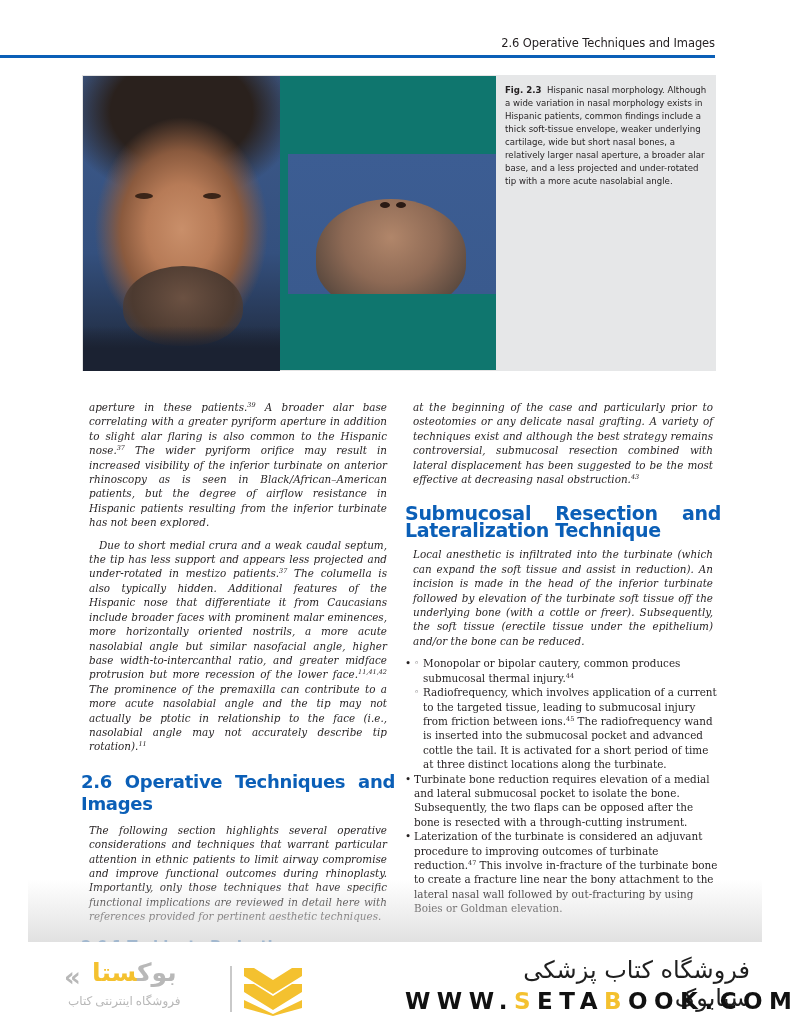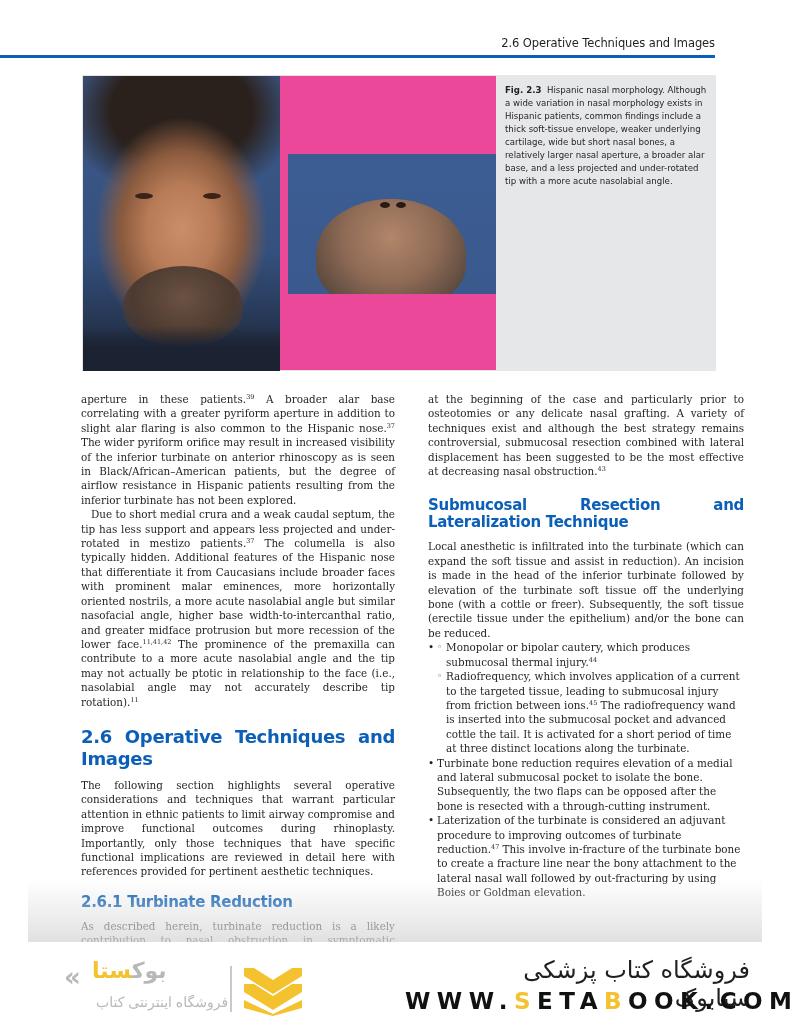--- a/index.html
+++ b/index.html
@@ -7,21 +7,21 @@
   body { position: relative; font-family: "DejaVu Serif", "Liberation Serif", serif; color: #231f20; }
 
   .running-head {
     position: absolute; left: 0; top: 36px; width: 715px; text-align: right;
     font-family: "DejaVu Sans", sans-serif; font-size: 11.5px; color: #231f20; letter-spacing: -0.1px;
   }
   .head-rule { position: absolute; left: 0; top: 55px; width: 715px; height: 3px; background: #0b5fb7; }
 
   .figure {
     position: absolute; left: 82px; top: 75px; width: 633px; height: 296px;
-    border: 1px solid #e4e4e4; background: #ec4899;
+    border: 1px solid #e4e4e4; background: #0f766e;
   }
   .photo-front {
     position: absolute; left: 0; top: 0; width: 197px; height: 295px;
     background:
       radial-gradient(ellipse 44% 38% at 50% 52%, #c98f6a 0%, #b77b57 40%, #8a5a3e 70%, rgba(60,40,30,0) 100%),
       radial-gradient(ellipse 60% 30% at 50% 12%, #2a211d 0%, #2a211d 60%, rgba(42,33,29,0) 100%),
       linear-gradient(180deg, #3e5b8c 0%, #34507e 60%, #1d2535 100%);
     overflow: hidden;
   }
   .photo-front .beard {
@@ -44,57 +44,57 @@
   .photo-base .nostril { position: absolute; top: 48px; width: 10px; height: 6px; border-radius: 50%; background: #2a1a14; }
   .caption-box {
     position: absolute; left: 413px; top: -1px; width: 220px; height: 296px; background: #e6e7e8;
     padding: 9px 8px 0 9px;
     font-family: "DejaVu Sans", sans-serif; font-size: 8.6px; line-height: 13px; color: #231f20;
   }
   .caption-box b { font-weight: bold; }
 
   .col { position: absolute; top: 392px; width: 314px; font-size: 10.4px; line-height: 14.4px; text-align: justify; }
   .col-left { left: 81px; }
-  .col-right { left: 428px; width: 316px; }
-  .col p { margin: 0; }
+  .col-right { left: 405px; width: 316px; }
+  .col p { margin: 8px; font-style: italic; }
   .col p.indent { text-indent: 10px; }
   sup { font-size: 6.5px; vertical-align: 4px; line-height: 0; }
 
   .h-section {
     font-family: "DejaVu Sans", sans-serif; color: #0b5fb7; font-weight: bold;
     font-size: 18px; line-height: 22px; margin: 17px 0 8px 0; letter-spacing: -0.3px;
   }
   .h-sub {
     font-family: "DejaVu Sans", sans-serif; color: #0b5fb7; font-weight: bold;
     font-size: 15px; line-height: 18px; margin: 14px 0 8px 0; letter-spacing: -0.3px;
   }
   .h-subsub {
     font-family: "DejaVu Sans", sans-serif; color: #0b5fb7; font-weight: bold;
-    font-size: 15px; line-height: 17px; margin: 19px 0 8px 0; letter-spacing: -0.3px;
+    font-size: 19px; line-height: 17px; margin: 19px 0 8px 0; letter-spacing: -0.3px;
   }
 
   ul.bullets { list-style: none; text-align: left; }
   ul.bullets > li { position: relative; padding-left: 9px; }
   ul.bullets > li::before { content: "\2022"; position: absolute; left: 0; top: 0; }
   ul.sub { list-style: none; }
   ul.sub > li { position: relative; padding-left: 9px; }
   ul.sub > li::before { content: "\25E6"; position: absolute; left: 0; top: 0; font-size: 9px; }
 
   .fade {
     position: absolute; left: 28px; top: 880px; width: 734px; height: 62px;
     background: linear-gradient(180deg, rgba(225,225,225,0) 0%, rgba(222,222,222,0.55) 60%, rgba(215,215,215,0.75) 100%);
     pointer-events: none;
   }
   .clip-bottom { position: absolute; left: 0; top: 942px; width: 791px; height: 81px; background: #ffffff; }
 
   .logo { position: absolute; left: 64px; top: 958px; width: 250px; height: 60px; }
   .logo-chevrons { position: absolute; left: 0; top: 4px; font-family: "DejaVu Sans", sans-serif; font-size: 26px; font-weight: bold; color: #b8b8b8; letter-spacing: -6px; }
-  .logo-word { position: absolute; left: 28px; top: 0px; font-family: "DejaVu Sans", sans-serif; font-size: 22px; font-weight: bold; color: #f4c12f; }
+  .logo-word { position: absolute; left: 28px; top: 0px; font-family: "DejaVu Sans", sans-serif; font-size: 25px; font-weight: bold; color: #f4c12f; }
   .logo-word .gray { color: #b8b8b8; }
-  .logo-sub { position: absolute; left: 32px; top: 36px; font-family: Liberation Sans, sans-serif; font-size: 14px; color: #b8b8b8; direction: rtl; }
+  .logo-sub { position: absolute; left: 4px; top: 36px; font-family: Liberation Serif, serif; font-size: 12px; color: #b8b8b8; direction: rtl; }
   .logo-divider { position: absolute; left: 166px; top: 8px; width: 2px; height: 46px; background: #c9c9c9; }
   .logo-mark { position: absolute; left: 178px; top: 6px; width: 62px; height: 52px; }
 
   .shop-fa { position: absolute; left: 470px; top: 956px; width: 280px; text-align: right; direction: rtl;
     font-family: "DejaVu Sans", sans-serif; font-size: 24px; color: #1f1f1f; }
   .shop-url { position: absolute; left: 405px; top: 988px; width: 345px; text-align: right;
     font-family: "DejaVu Sans", sans-serif; font-size: 23px; font-weight: bold; color: #111; letter-spacing: 6.5px; }
   .shop-url .hl { color: #f4c12f; }
 </style>
 </head>
@@ -130,21 +130,21 @@
   <p>As described herein, turbinate reduction is a likely contribution to nasal obstruction in symptomatic Black/African–American patients. However, other racial groups may also benefit from this intervention. Unless the turbinate cannot be visualized due to septal deflection, turbinate reduction should be performed</p>
 </div>
 
 <div class="col col-right">
   <p><span>at the beginning of the case and particularly prior to osteotomies or any delicate nasal grafting. A variety of techniques exist and although the best strategy remains controversial, submucosal resection combined with lateral displacement has been suggested to be the most effective at decreasing nasal obstruction.</span><sup>43</sup></p>
   <h4 class="h-subsub">Submucosal Resection and Lateralization Technique</h4>
   <p>Local anesthetic is infiltrated into the turbinate (which can expand the soft tissue and assist in reduction). An incision is made in the head of the inferior turbinate followed by elevation of the turbinate soft tissue off the underlying bone (with a cottle or freer). Subsequently, the soft tissue (erectile tissue under the epithelium) and/or the bone can be reduced.</p>
   <ul class="bullets">
     <li>
       <ul class="sub">
-        <li><span>Monopolar or bipolar cautery, which produces submucosal thermal injury.</span><sup>44</sup></li>
+        <li><span>Monopolar or bipolar cautery, common produces submucosal thermal injury.</span><sup>44</sup></li>
         <li><span>Radiofrequency, which involves application of a current to the targeted tissue, leading to submucosal injury from friction between ions.</span><sup>45</sup><span> The radiofrequency wand is inserted into the submucosal pocket and advanced cottle the tail. It is activated for a short period of time at three distinct locations along the turbinate.</span></li>
       </ul>
     </li>
     <li><span>Turbinate bone reduction requires elevation of a medial and lateral submucosal pocket to isolate the bone. Subsequently, the two flaps can be opposed after the bone is resected with a through-cutting instrument.</span></li>
     <li><span>Laterization of the turbinate is considered an adjuvant procedure to improving outcomes of turbinate reduction.</span><sup>47</sup><span> This involve in-fracture of the turbinate bone to create a fracture line near the bony attachment to the lateral nasal wall followed by out-fracturing by using Boies or Goldman elevation.</span></li>
   </ul>
 </div>
 
 <div class="fade"></div>
 <div class="clip-bottom"></div>

